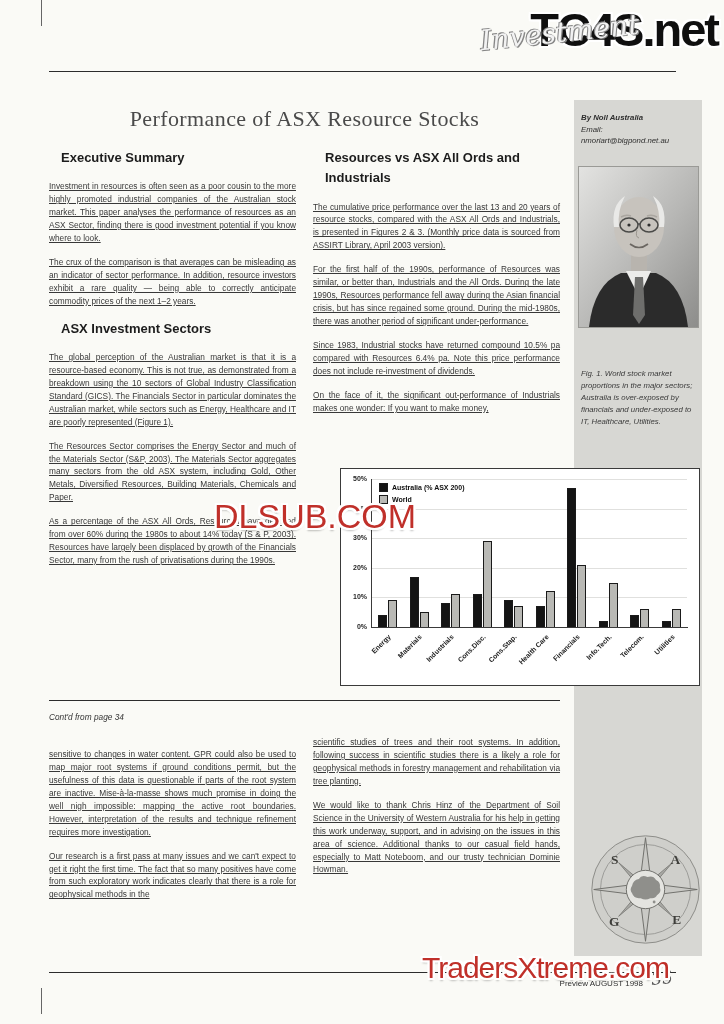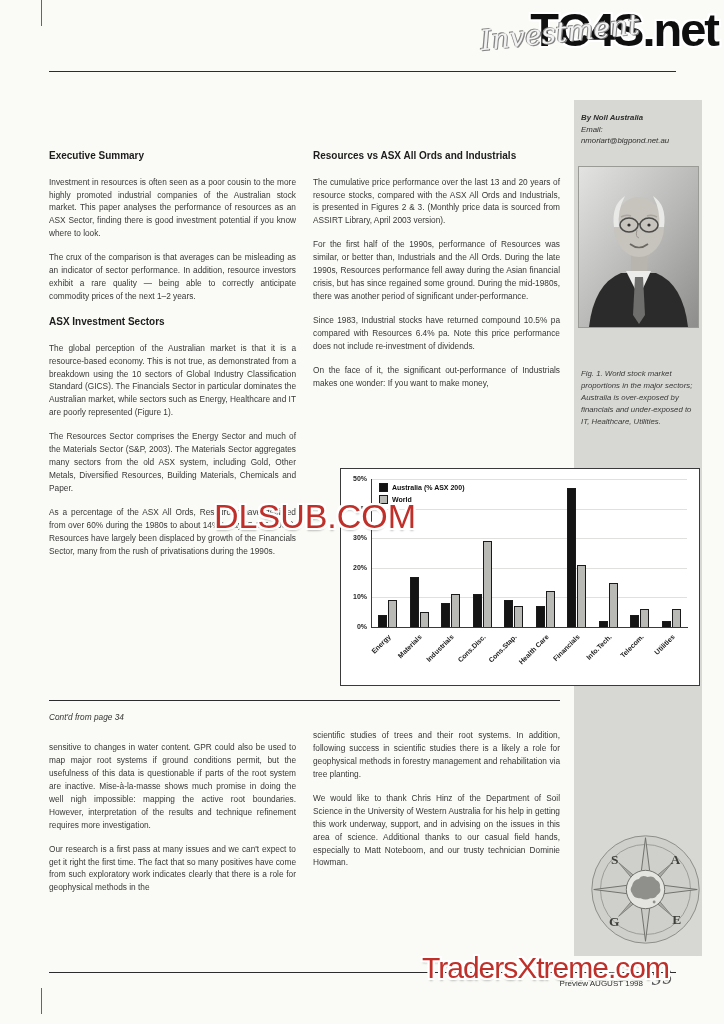--- a/index.html
+++ b/index.html
@@ -23,22 +23,22 @@
   .sidebar-bg{position:absolute;left:574px;top:100px;width:128px;height:856px;background:#d7d7d3;z-index:1;}
   .byline{position:absolute;left:581px;top:112px;width:116px;z-index:2;font-size:7.8px;line-height:1.5;color:#2e2e2e;}
   .byline .by{font-weight:bold;font-style:italic;}
   .byline .em{font-style:italic;}
   .photo{position:absolute;left:578px;top:166px;width:119px;height:160px;z-index:2;border:1px solid #9a9a96;}
   .fig-caption{position:absolute;left:581px;top:368px;width:116px;z-index:2;
                font-size:7.8px;font-style:italic;line-height:1.55;color:#3a3a3a;}
 
   
   .col{position:absolute;z-index:2;font-size:8.3px;line-height:1.56;text-align:justify;}
-  .col p{margin:1px 0 11px;}
-  .col h3{font-size:10px;margin:0 0 12px;color:#1c1c1c;text-align:left;}
+  .col p{margin:8px 0 11px;text-decoration:underline;}
+  .col h3{font-size:13px;margin:0 12px 12px;color:#1c1c1c;text-align:left;}
   .col h3.mt{margin-top:7px;}
   .left-col{left:49px;top:148px;width:247px;}
   .right-col{left:313px;top:148px;width:247px;}
   .cont-left{left:49px;top:740px;width:247px;}
   .cont-right{left:313px;top:728px;width:247px;}
   .contd{position:absolute;left:49px;top:712px;z-index:2;font-size:8.3px;font-style:italic;color:#333;}
 
   
   .chart{position:absolute;left:340px;top:468px;width:358px;height:216px;background:#fff;
          border:1px solid #3a3a3a;z-index:5;}
@@ -81,20 +81,21 @@
 </style>
 </head>
 <body>
 
 <div class="page">
 
   <div class="crop tl"></div>
   <div class="crop bl"></div>
   <div class="rule top"></div>
 
+  <h1 class="title">Performance of ASX Resource Stocks</h1>
 
   <div class="sidebar-bg"></div>
 
   <div class="byline">
     <div class="by">By Noll Australia</div>
     <div class="em">Email:</div>
     <div class="em">nmoriart@bigpond.net.au</div>
   </div>
 
   <div class="photo">

